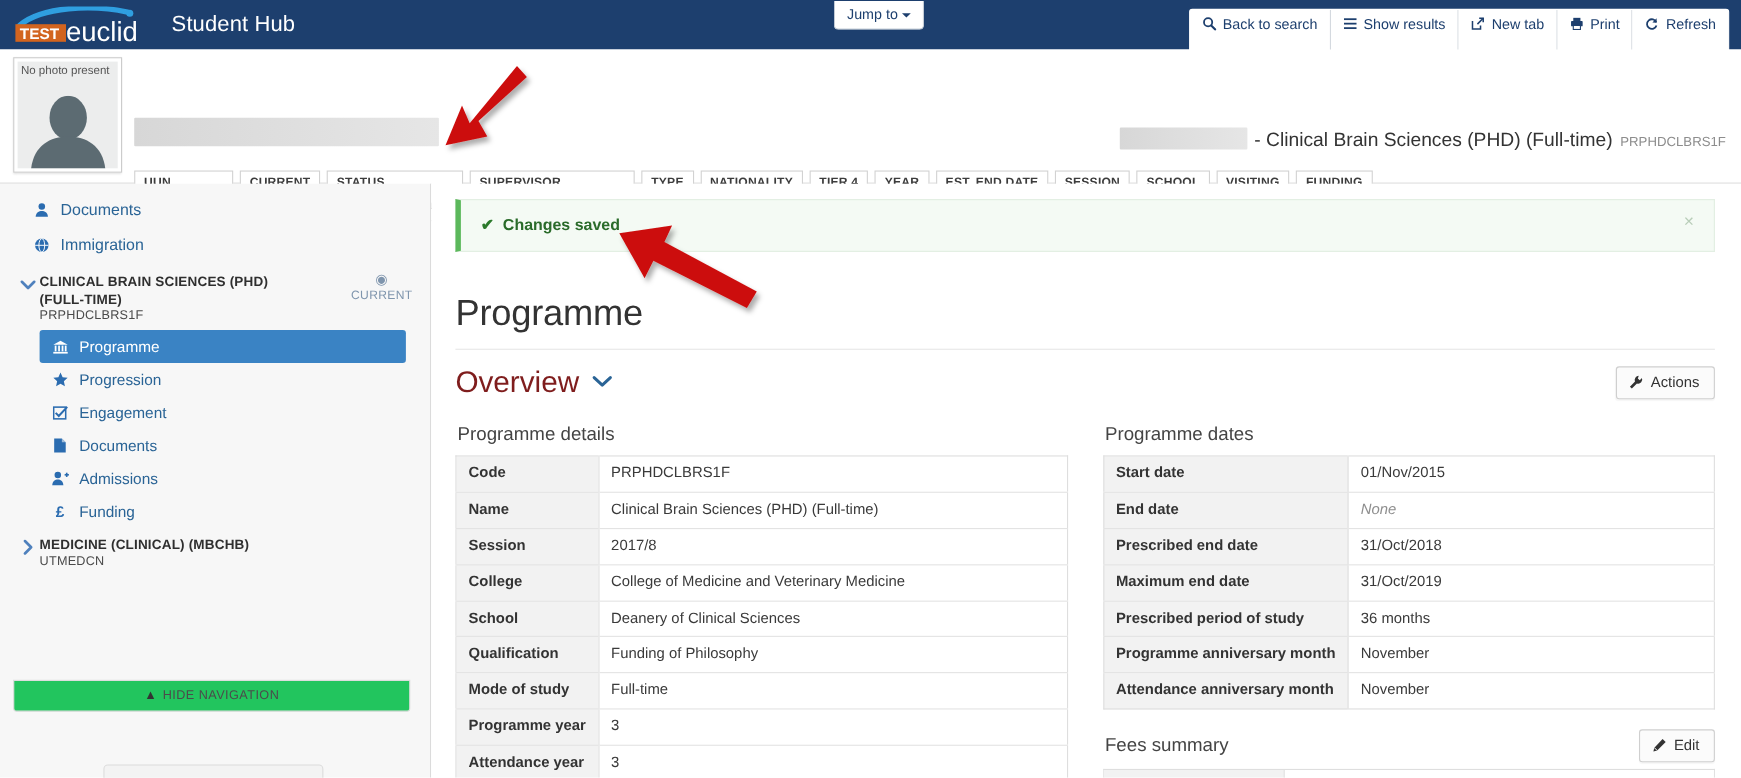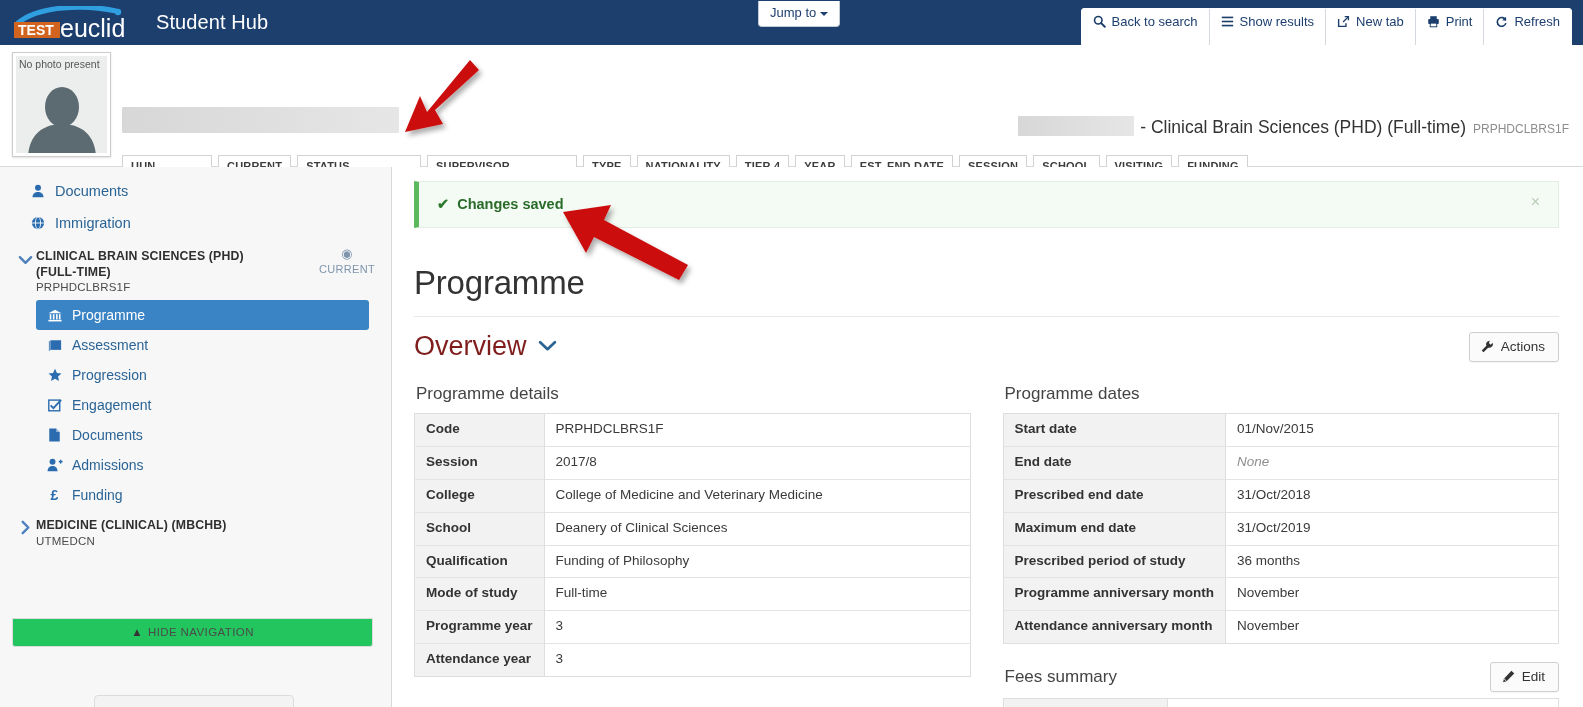--- a/index.html
+++ b/index.html
@@ -624,29 +624,20 @@
               <rect x="5.6" y="5.5" width="1.8" height="6" fill="currentColor"></rect>
               <rect x="9.2" y="5.5" width="1.8" height="6" fill="currentColor"></rect>
               <rect x="12.5" y="5.5" width="1.8" height="6" fill="currentColor"></rect>
               <rect x="0.5" y="12" width="15" height="1.8" fill="currentColor"></rect>
             </svg>
         </span>
         <span>Programme</span>
       </div>
       <div class="sub-item">
         <span class="si-icon">
-          <svg width="14" height="13" viewBox="0 0 16 14">
-              <path d="M3 1 H15 V12 H3 Z" fill="currentColor"></path>
-              <path d="M1 2.5 L3 1 V12 L1 13.5 Z" fill="currentColor" opacity=".75"></path>
-            </svg>
-        </span>
-        <span>Assessment</span>
-      </div>
-      <div class="sub-item">
-        <span class="si-icon">
           <svg width="14" height="14" viewBox="0 0 16 16">
               <path d="M8 0.8 L10.2 5.6 L15.4 6.2 L11.5 9.7 L12.6 14.9 L8 12.3 L3.4 14.9 L4.5 9.7 L0.6 6.2 L5.8 5.6 Z" fill="currentColor"></path>
             </svg>
         </span>
         <span>Progression</span>
       </div>
       <div class="sub-item">
         <span class="si-icon">
           <svg width="14" height="14" viewBox="0 0 16 16">
               <rect x="0.9" y="2.4" width="12.5" height="12.2" fill="none" stroke="currentColor" stroke-width="1.6"></rect>
@@ -728,20 +719,24 @@
     </div>
 
     <div class="cols">
       <div class="col">
         <h2 class="sec-title">Programme details</h2>
         <table class="kv">
           <tbody>
             <tr>
                 <td class="k">Code</td>
                 <td class="v">PRPHDCLBRS1F</td>
+              </tr>
+            <tr>
+                <td class="k">Name</td>
+                <td class="v">Clinical Brain Sciences (PHD) (Full-time)</td>
               </tr>
             <tr>
                 <td class="k">Session</td>
                 <td class="v">2017/8</td>
               </tr>
             <tr>
                 <td class="k">College</td>
                 <td class="v">College of Medicine and Veterinary Medicine</td>
               </tr>
             <tr>

